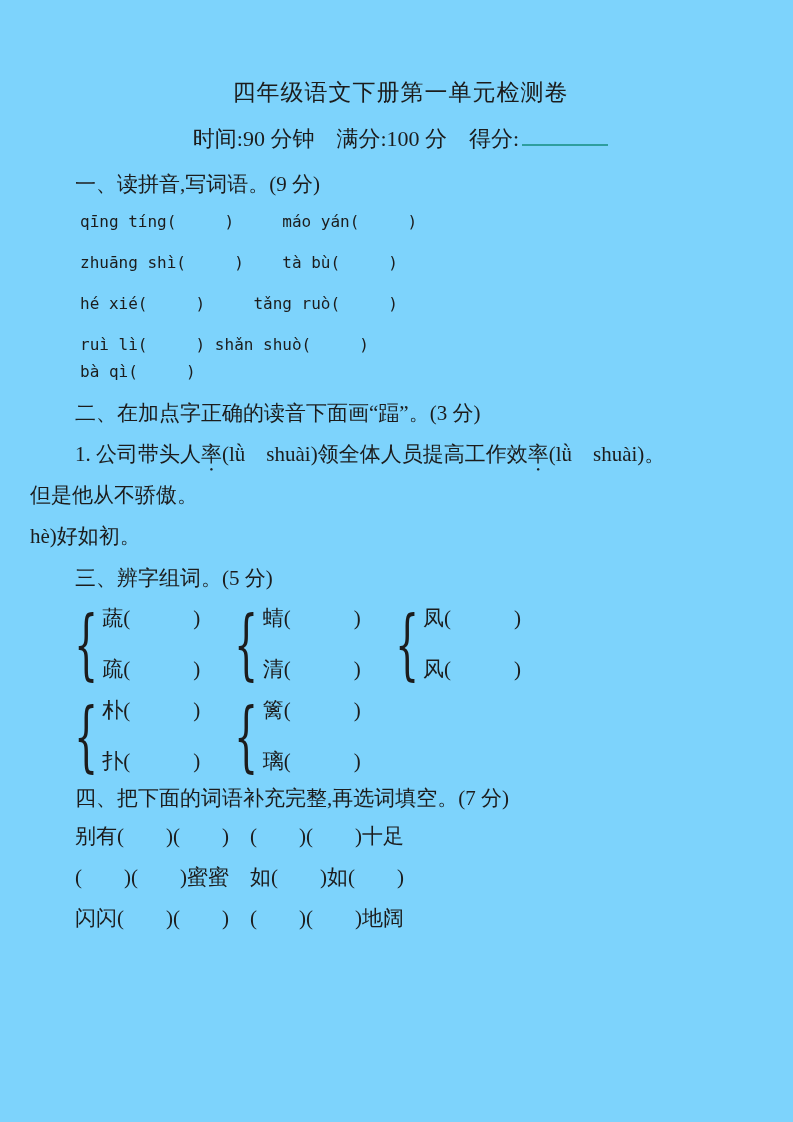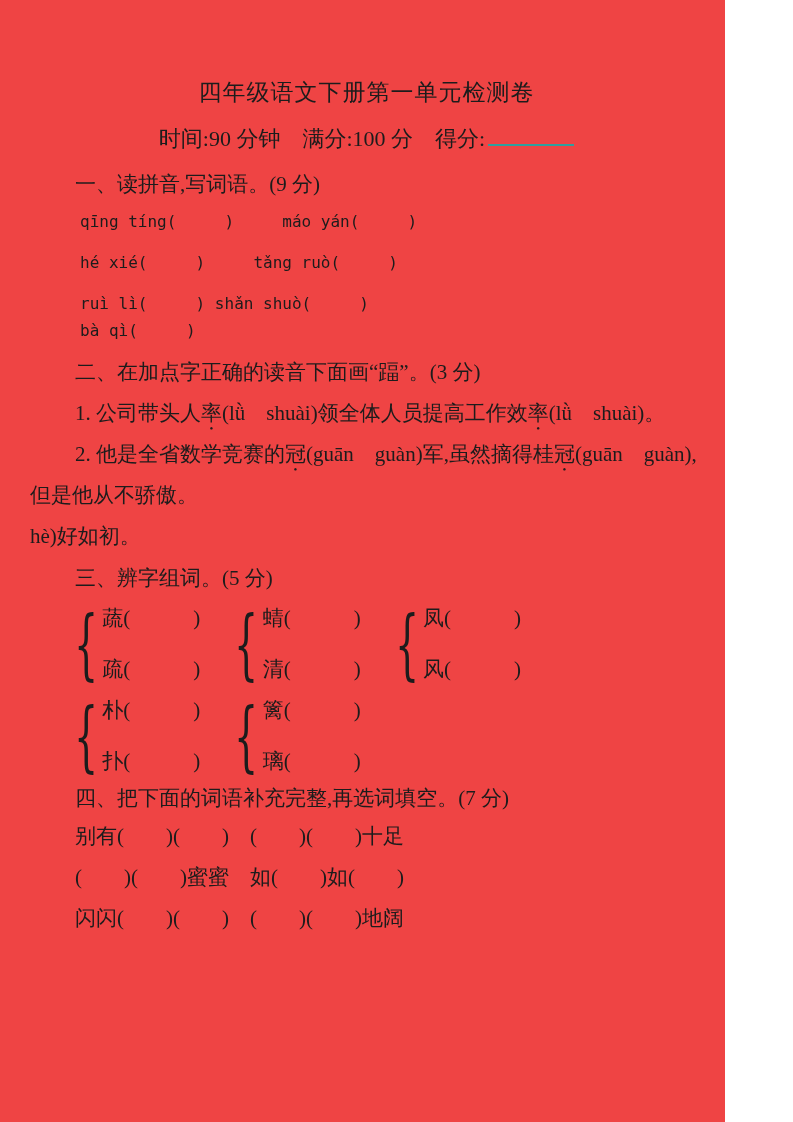--- a/index.html
+++ b/index.html
@@ -1,19 +1,19 @@
 <!DOCTYPE html>
 <html><head>
 <meta charset="utf-8">
 <style>
   html,body{margin:0;padding:0;background:#ffffff;}
   .page{
     position:relative;
-    width:725px;height:1122px;
-    background:#ef4444;
+    width:793px;height:1122px;
+    background:#7dd3fc;
     color:#1c1c1c;
     font-family:"Liberation Serif","DejaVu Serif",serif;
     font-size:21px;
     overflow:hidden;
     box-sizing:border-box;
     padding:80px 22px 0 30px;
   }
   .line{white-space:pre;line-height:24px;}
   .centered{text-align:center;}
   .title{font-size:23px;line-height:26px;letter-spacing:1px;}
@@ -74,29 +74,29 @@
 
 <div class="page">
 
   <div class="line centered title">四年级语文下册第一单元检测卷</div>
 
   <div class="line centered meta"><span>时间:90 分钟　满分:100 分　得分:</span><span class="score-line" style="border-bottom-color: rgb(47, 158, 158);"></span></div>
 
   <div class="line heading h1x">一、读拼音,写词语。(9 分)</div>
 
   <div class="line pinyin pr1">qīng tíng(     )     máo yán(     )</div>
+  <div class="line pinyin pr">zhuāng shì(     )    tà bù(     )</div>
   <div class="line pinyin pr">hé xié(     )     tǎng ruò(     )</div>
   <div class="line pinyin pr">ruì lì(     ) shǎn shuò(     )</div>
   <div class="line pinyin pr5">bà qì(     )</div>
 
   <div class="line heading">二、在加点字正确的读音下面画“踾”。(3 分)</div>
 
   <div class="line item"><span>1. 公司带头人</span><span class="dotchar">率</span><span>(lǜ　shuài)领全体人员提高工作效</span><span class="dotchar">率</span><span>(lǜ　shuài)。</span></div>
 
-  <div class="line item"><span>2. 他是全省数学竞赛的</span><span class="dotchar">冠</span><span>(guān　guàn)军,虽然摘得桂</span><span class="dotchar">冠</span><span>(guān　guàn),</span></div>
   <div class="line cont">但是他从不骄傲。</div>
 
   <div class="line cont">hè)好如初。</div>
 
   <div class="line heading h3x">三、辨字组词。(5 分)</div>
 
   <div class="bracerow">
     <span class="bgroup">
         <span class="brace">{</span>
         <span class="bcol">

